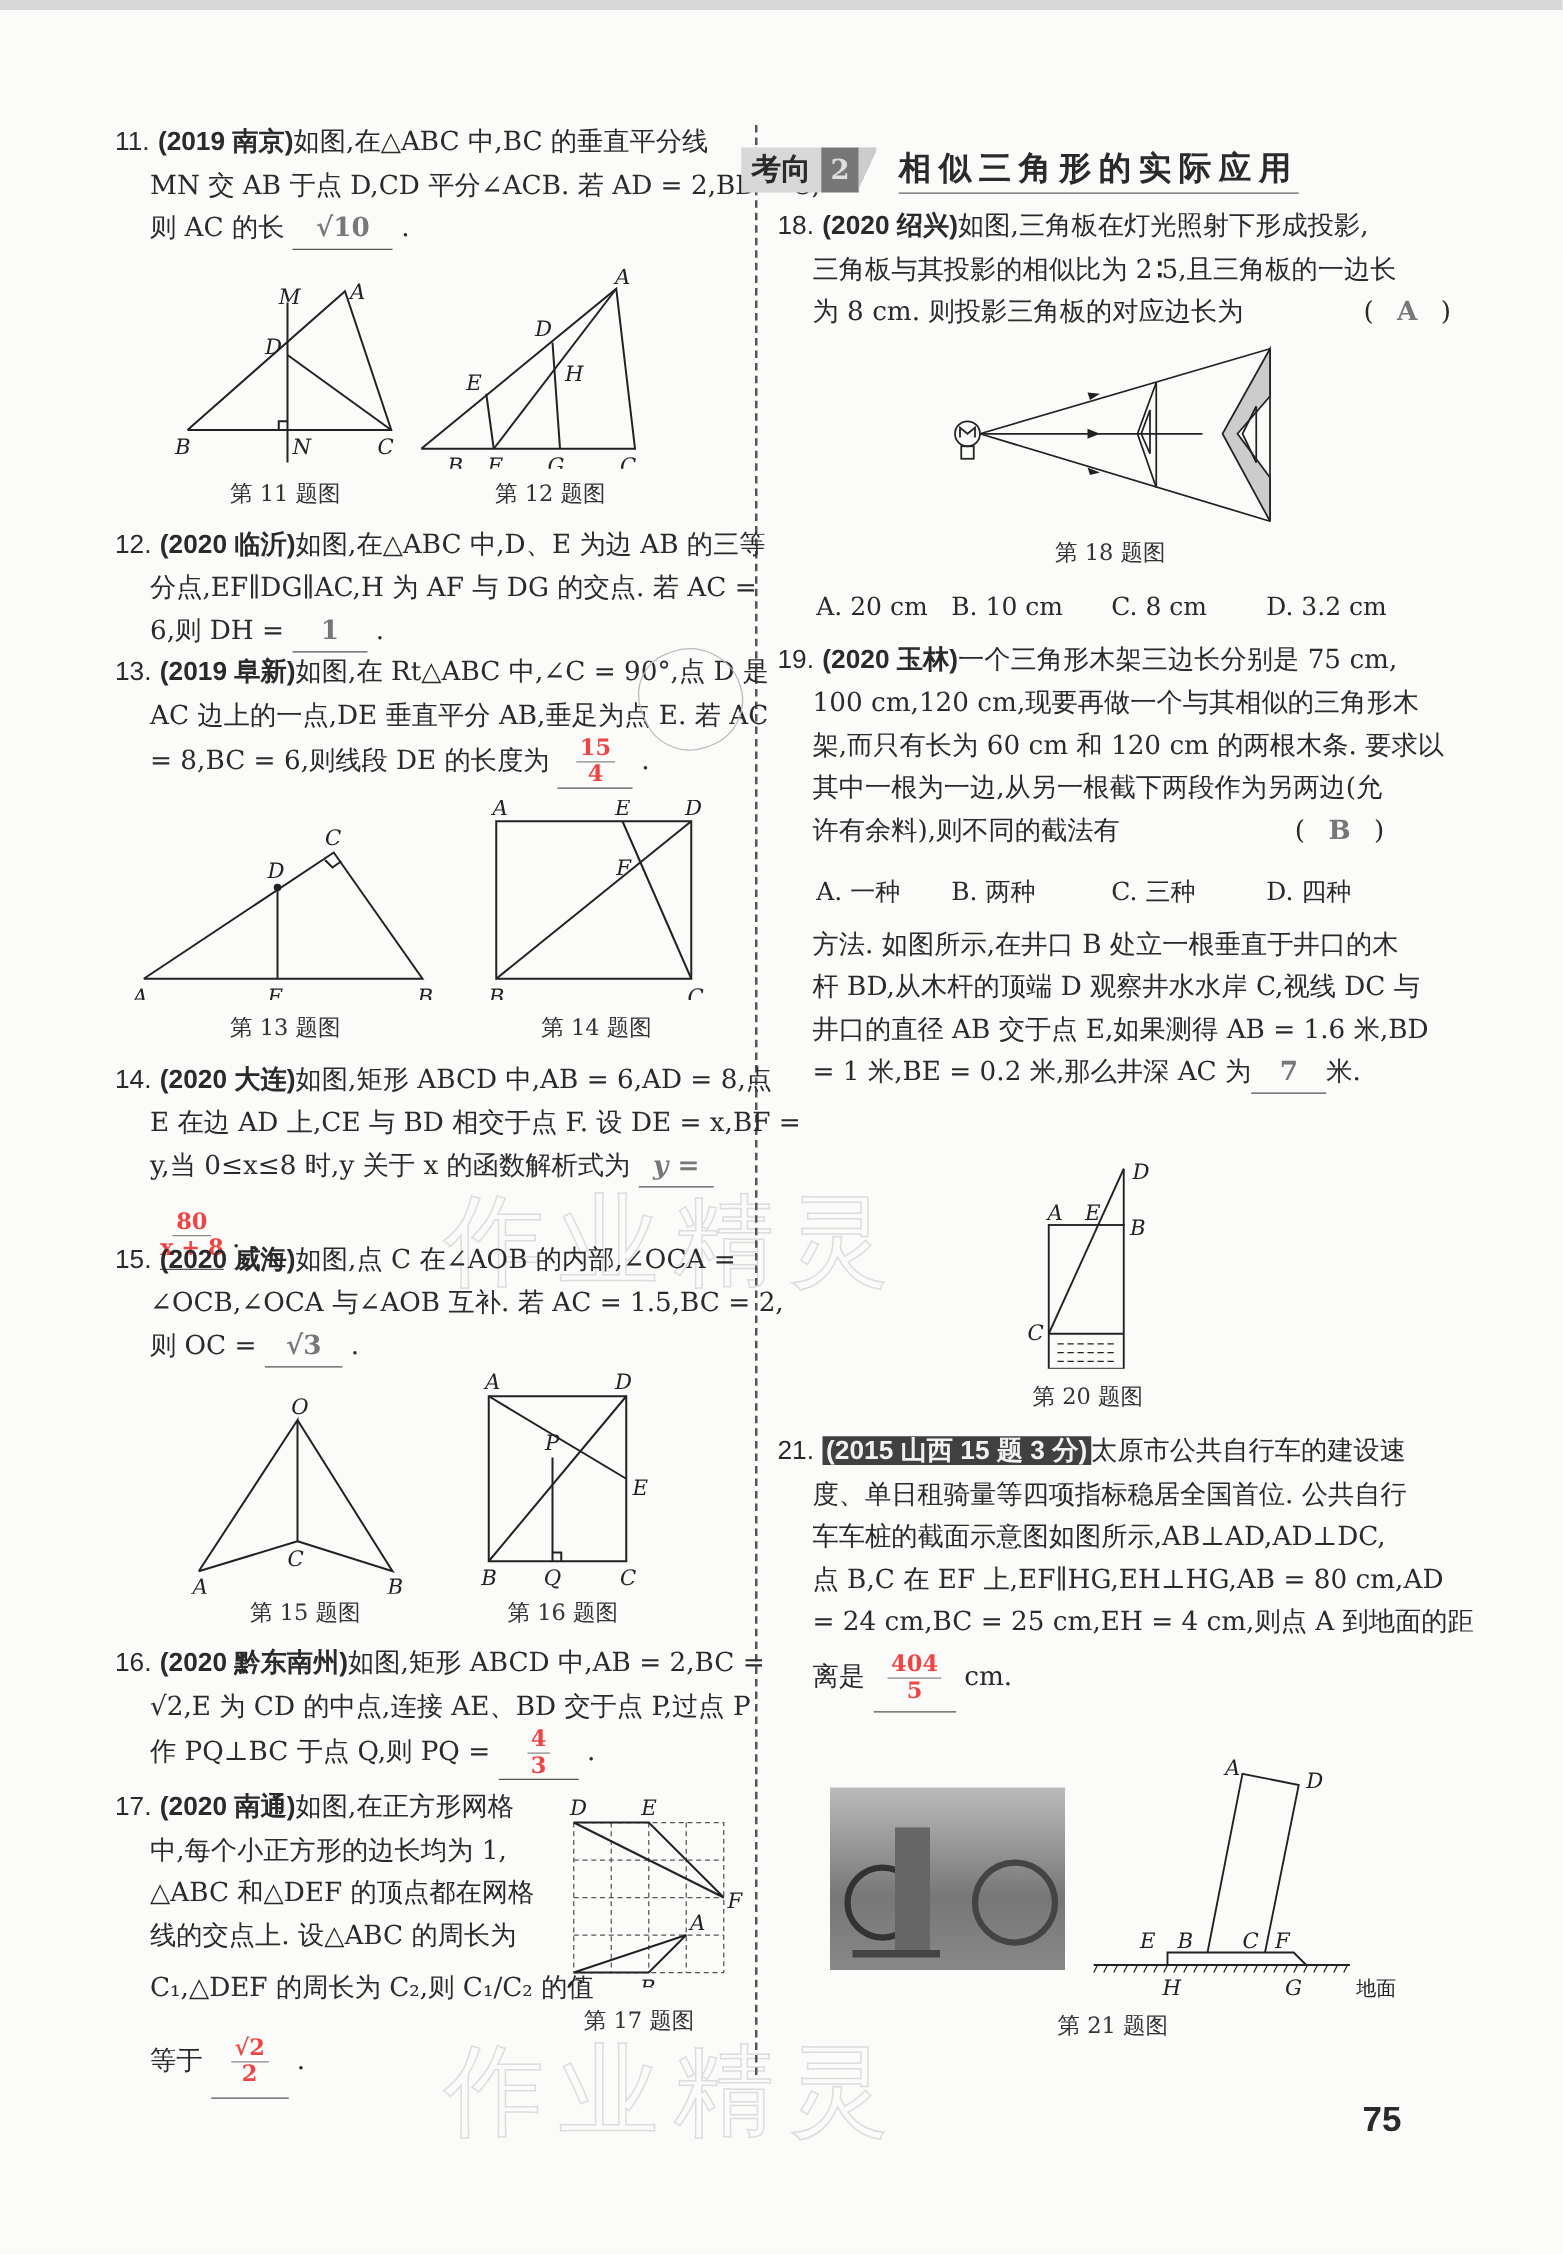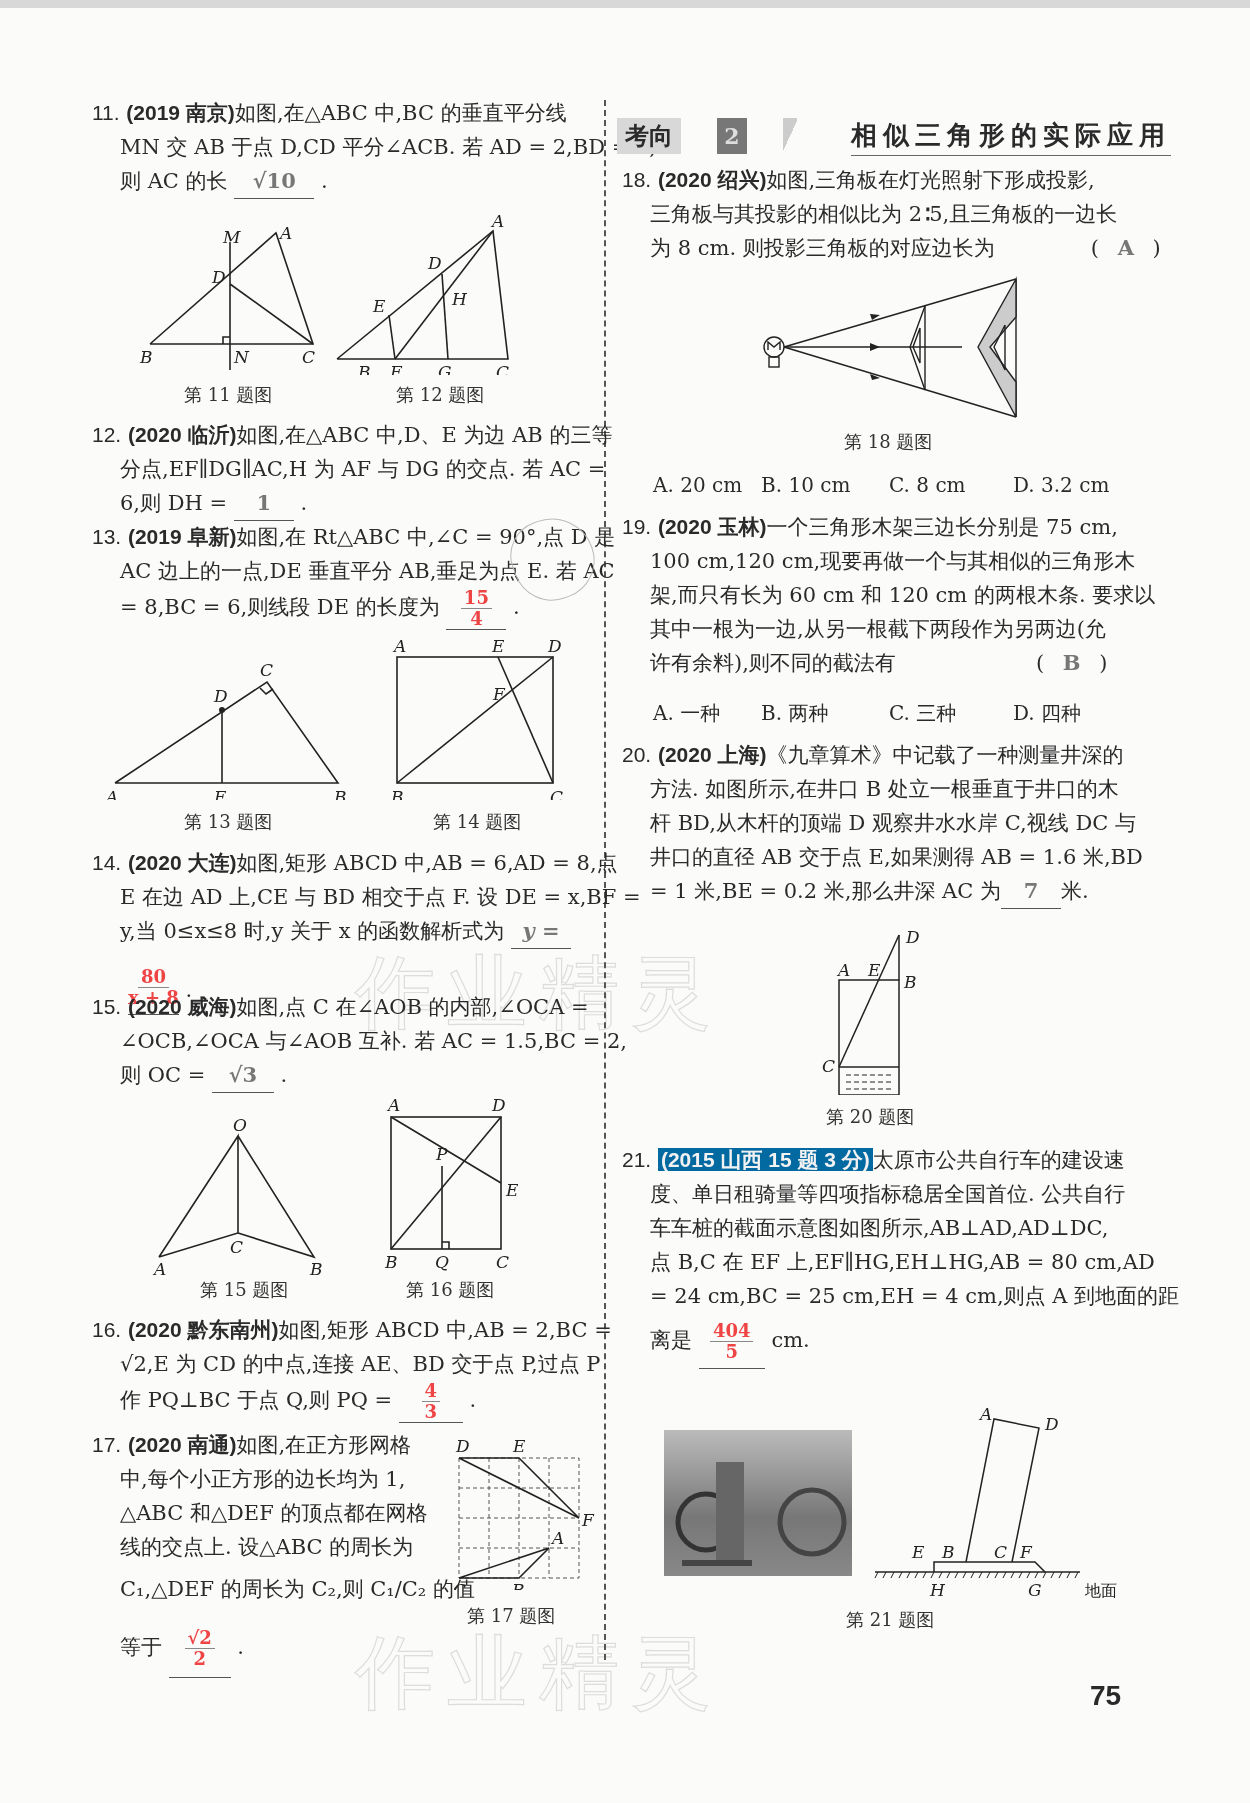--- a/index.html
+++ b/index.html
@@ -9,26 +9,26 @@
   .topshade { position:absolute; left:0; top:0; width:1250px; height:8px; background:#d8d8d8; }
   .q { position:absolute; font-size:21px; line-height:34px; }
   .q .line { white-space:nowrap; display:block; }
   .qn { font-family:"Liberation Sans",sans-serif; }
   .src { font-family:"Liberation Sans",sans-serif; font-weight:bold; }
   .ans { display:inline-block; border-bottom:1.5px solid #555; text-align:center; color:#777; font-weight:bold; min-width:60px; }
   .frac { display:inline-flex; flex-direction:column; align-items:center; vertical-align:middle; color:#ef4444; font-weight:bold; font-size:18px; line-height:20px; }
   .frac .num { border-bottom:1px solid #888; padding:0 3px; }
   .cap { position:absolute; font-size:18px; color:#333; white-space:nowrap; }
   .divider { position:absolute; left:604px; top:100px; width:0; height:1560px; border-left:2px dashed #555; }
-  .header-band { position:absolute; left:617px; top:118px; height:36px; display:flex; align-items:flex-start;gap:36px; }
+  .header-band { position:absolute; left:593px; top:118px; height:36px; display:flex; align-items:center; }
   .kx { background:#d8d8d8; font-family:"Liberation Sans",sans-serif; font-weight:bold; font-size:24px; padding:0 8px; height:36px; line-height:36px; }
   .kn { background:#777; color:#ddd; font-weight:bold; font-size:22px; width:30px; text-align:center; height:36px; line-height:36px; }
   .kslant { width:14px; height:36px; background:linear-gradient(115deg,#ccc 50%,transparent 50%); }
   .ktitle { margin-left:18px; font-family:"Liberation Sans",sans-serif; font-weight:bold; font-size:26px; letter-spacing:6px; border-bottom:1.5px solid #666; padding-bottom:2px; }
-  .tag { background:#0369a1; color:#f2f2f2; padding:0 3px;margin-top:24px; }
+  .tag { background:#404040; color:#f2f2f2; padding:0 3px;margin-top:24px; }
   .opts { position:absolute; font-size:20px; white-space:nowrap; }
   .opts span { display:inline-block; }
   .pagenum { position:absolute; left:1090px; top:1680px; font-family:"Liberation Sans",sans-serif; font-weight:bold; font-size:28px; }
   .watermark { position:absolute; font-family:"Liberation Sans",sans-serif; font-size:80px; color:transparent; -webkit-text-stroke:1.2px #ddd; letter-spacing:12px; }
   svg text { font-family:"DejaVu Serif",serif; font-style:italic; font-size:17px; fill:#222; }
   .photo { position:absolute; left:664px; top:1430px; width:188px; height:146px; background:linear-gradient(180deg,#bbb 0%,#999 30%,#777 60%,#888 100%); }
 </style>
 </head>
 <body>
 
@@ -247,21 +247,20 @@
     <span class="line" style="padding-left:28px;">100 cm,120 cm,现要再做一个与其相似的三角形木</span>
     <span class="line" style="padding-left:28px;">架,而只有长为 60 cm 和 120 cm 的两根木条. 要求以</span>
     <span class="line" style="padding-left:28px;">其中一根为一边,从另一根截下两段作为另两边(允</span>
     <span class="line" style="padding-left:28px;"><span>许有余料),则不同的截法有</span><span style="display:inline-block;width:140px;"></span>( <span style="color:#777;font-weight:bold;padding:0 12px;">B</span> )</span>
   </div>
   <div class="opts" style="left:653px;top:700px;">
     <span style="width:108px;">A. 一种</span><span style="width:128px;">B. 两种</span><span style="width:124px;">C. 三种</span><span>D. 四种</span>
   </div>
 
   <div class="q" style="left:622px;top:738px;">
-    <span class="line"><span class="qn">20.</span> <span class="src">(2020 上海)</span><span>《九章算术》中记载了一种测量井深的</span></span>
     <span class="line" style="padding-left:28px;">方法. 如图所示,在井口 B 处立一根垂直于井口的木</span>
     <span class="line" style="padding-left:28px;">杆 BD,从木杆的顶端 D 观察井水水岸 C,视线 DC 与</span>
     <span class="line" style="padding-left:28px;">井口的直径 AB 交于点 E,如果测得 AB = 1.6 米,BD</span>
     <span class="line" style="padding-left:28px;"><span>= 1 米,BE = 0.2 米,那么井深 AC 为</span><span class="ans" style="width:56px;">7</span><span>米.</span></span>
   </div>
 
   <svg style="position:absolute;left:820px;top:925px;" width="120" height="170">
     <g stroke="#222" stroke-width="1.5" fill="none">
       <rect x="19" y="55" width="60" height="115"></rect>
       <line x1="79" y1="10" x2="79" y2="55"></line>

